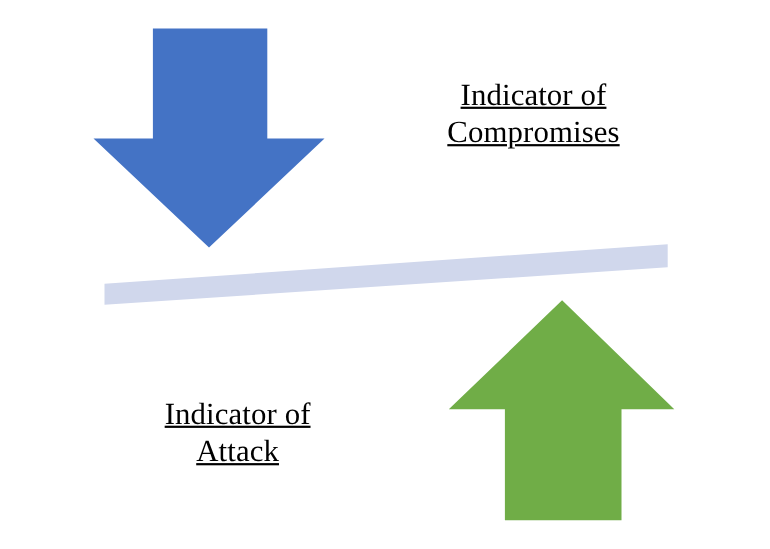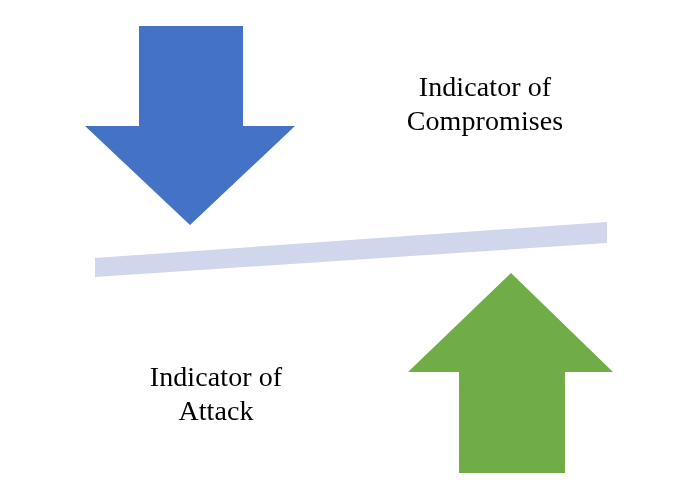--- a/index.html
+++ b/index.html
@@ -27,20 +27,21 @@
   }
   .label {
     position: absolute;
     text-align: center;
     color: #000000;
     font-family: "Liberation Serif", "DejaVu Serif", serif;
     font-size: 28px;
     line-height: 34px;
     white-space: pre-line;
     letter-spacing: 0.1px;
+    text-decoration: underline;
   }
   #label-ioc {
     left: 370px;
     top: 70px;
     width: 230px;
   }
   #label-ioa {
     left: 101px;
     top: 360px;
     width: 230px;

